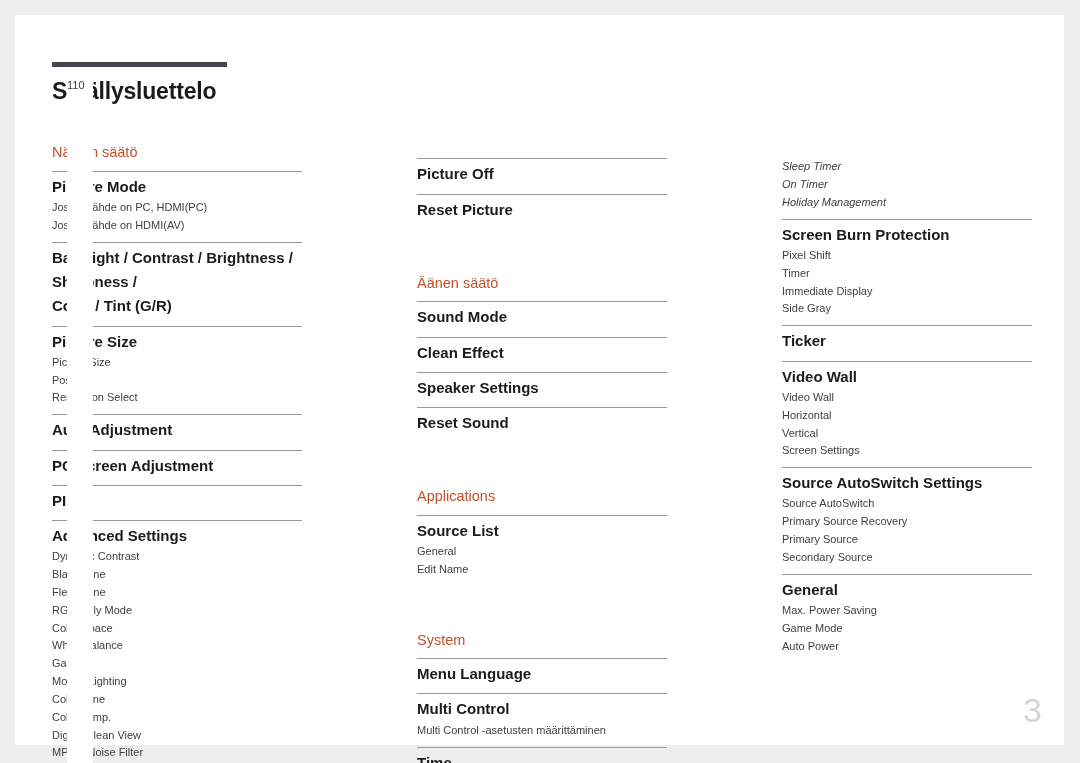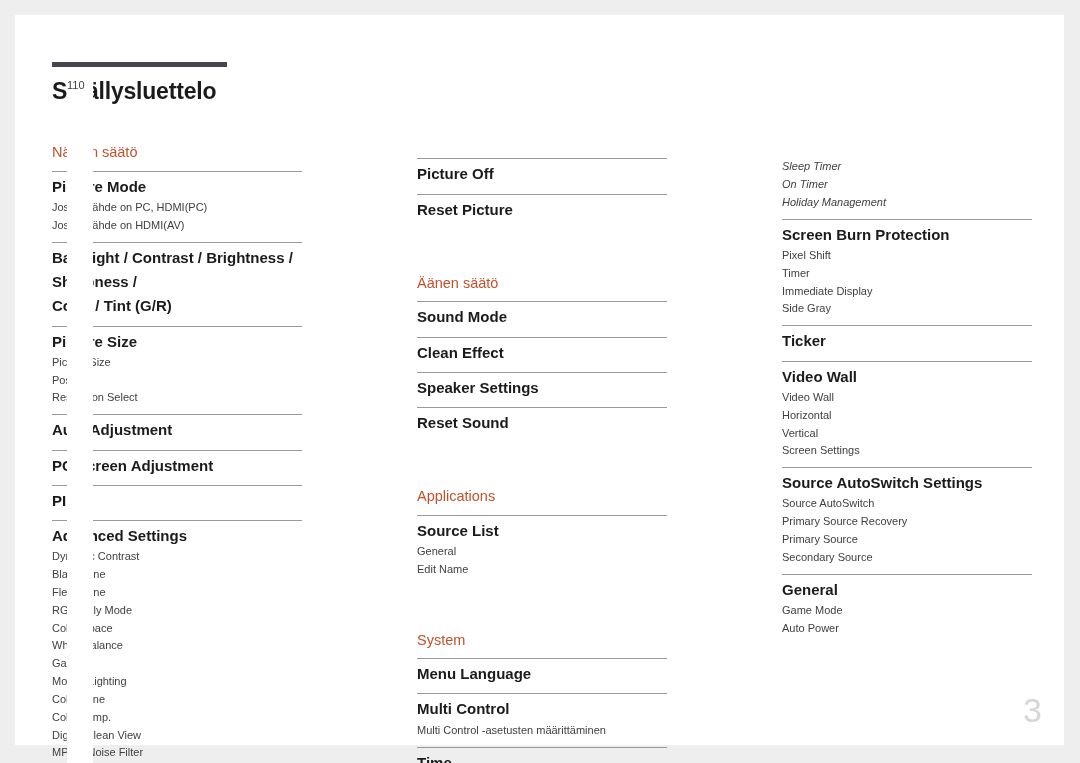--- a/index.html
+++ b/index.html
@@ -443,20 +443,24 @@
               <span class="label">Secondary Source</span>
               <span class="page">109</span>
             </div>
           </div>
           <div class="group">
             <div class="entry head">
               <span class="label">General</span>
               <span class="page">110</span>
             </div>
             <div class="entry">
+              <span class="label">Max. Power Saving</span>
+              <span class="page">110</span>
+            </div>
+            <div class="entry">
               <span class="label">Game Mode</span>
               <span class="page">110</span>
             </div>
             <div class="entry">
               <span class="label">Auto Power</span>
               <span class="page">110</span>
             </div>
           </div>
         </div>
       </div>

